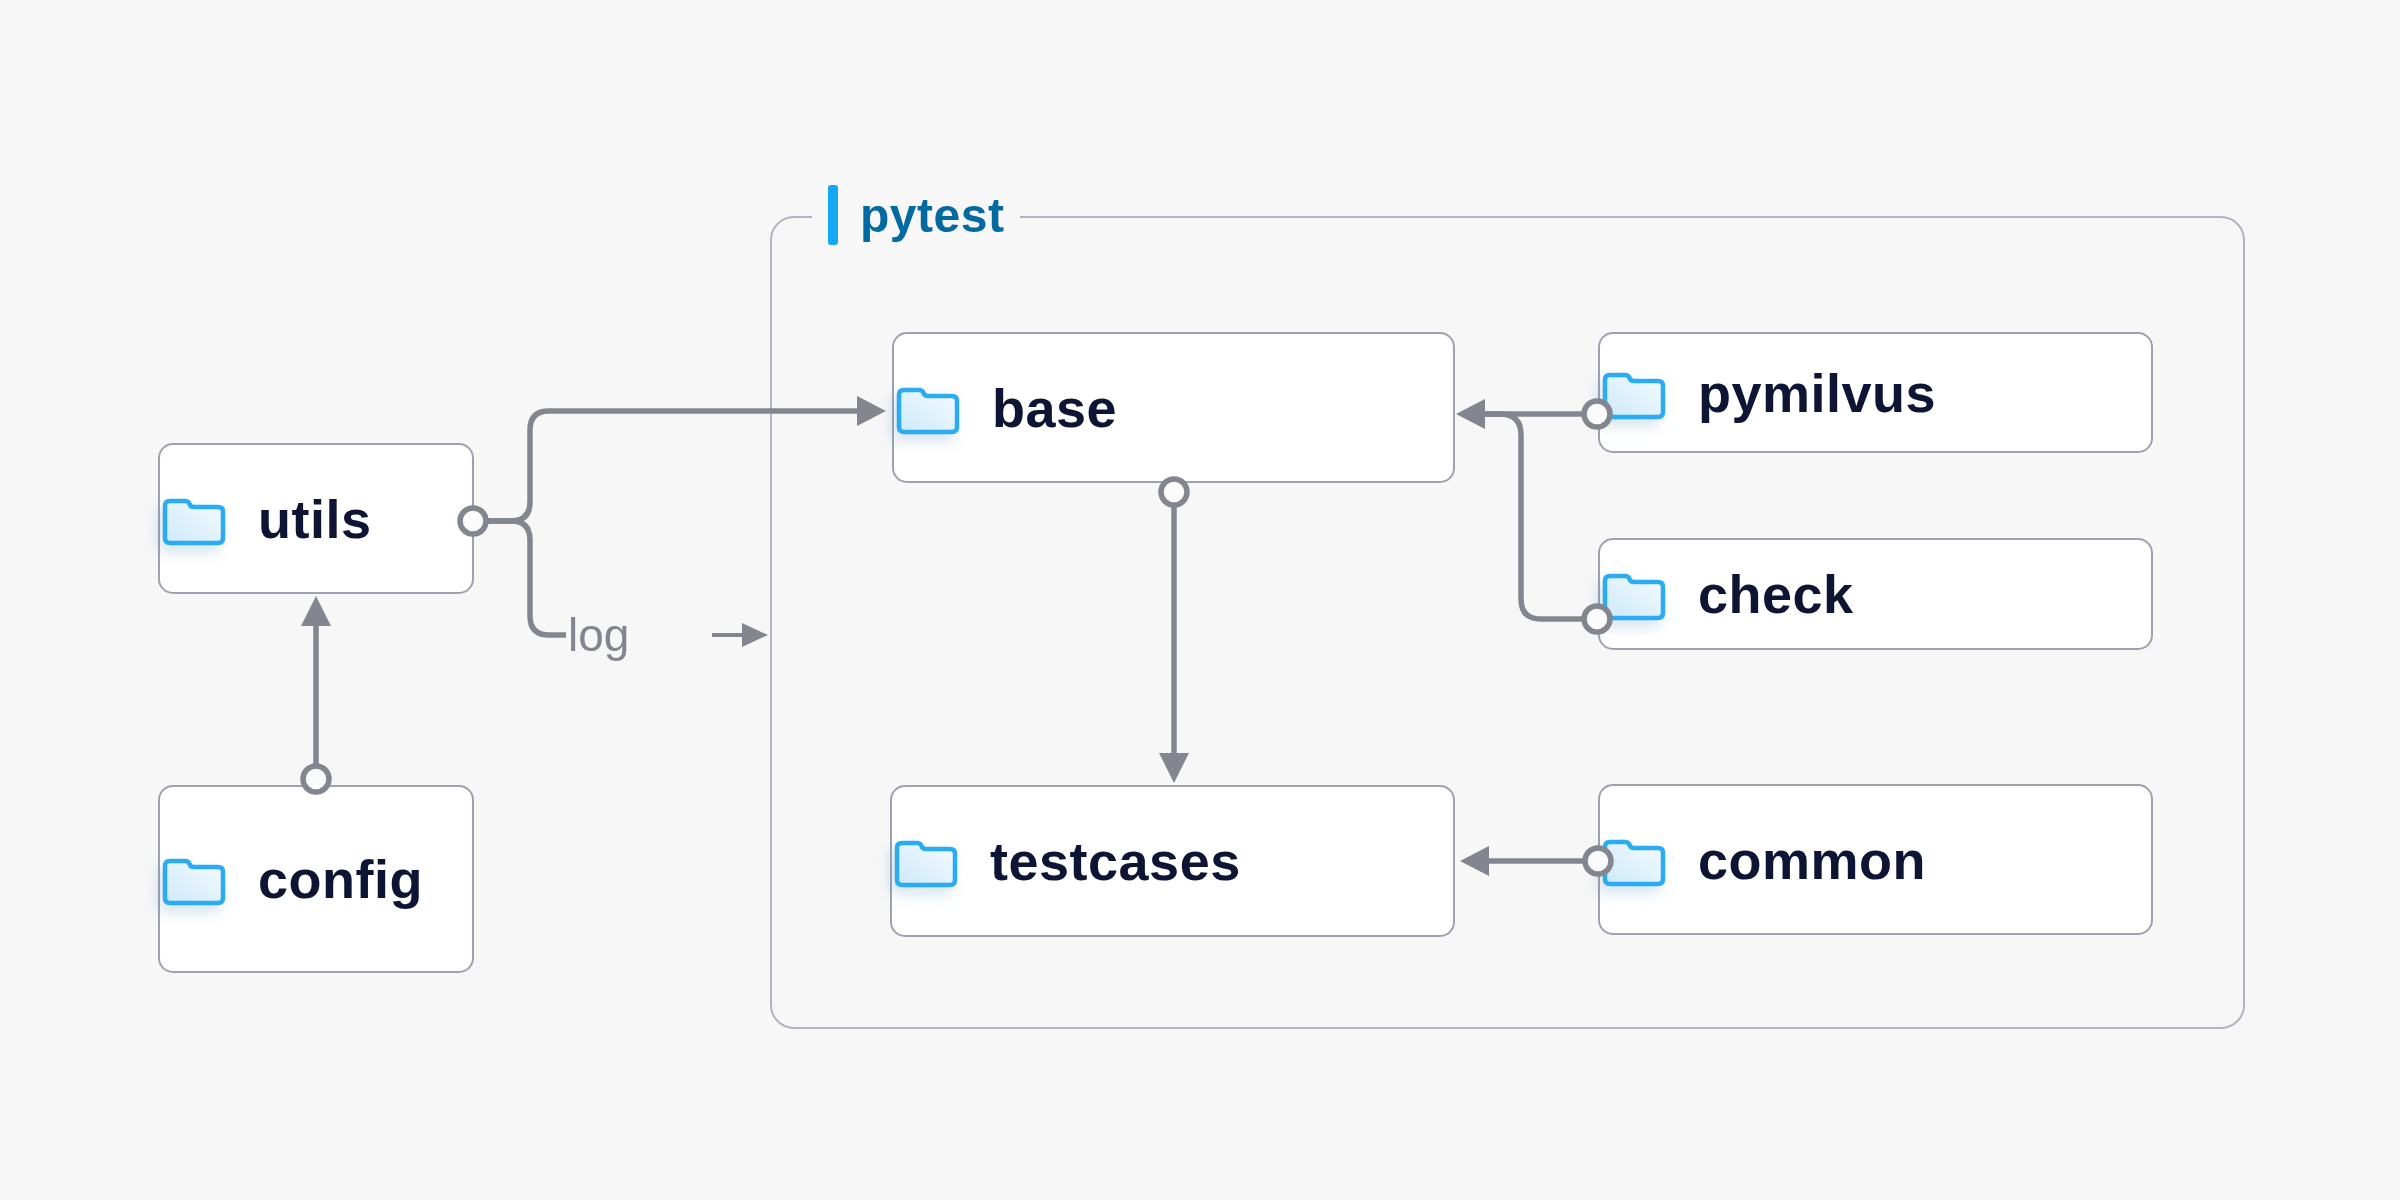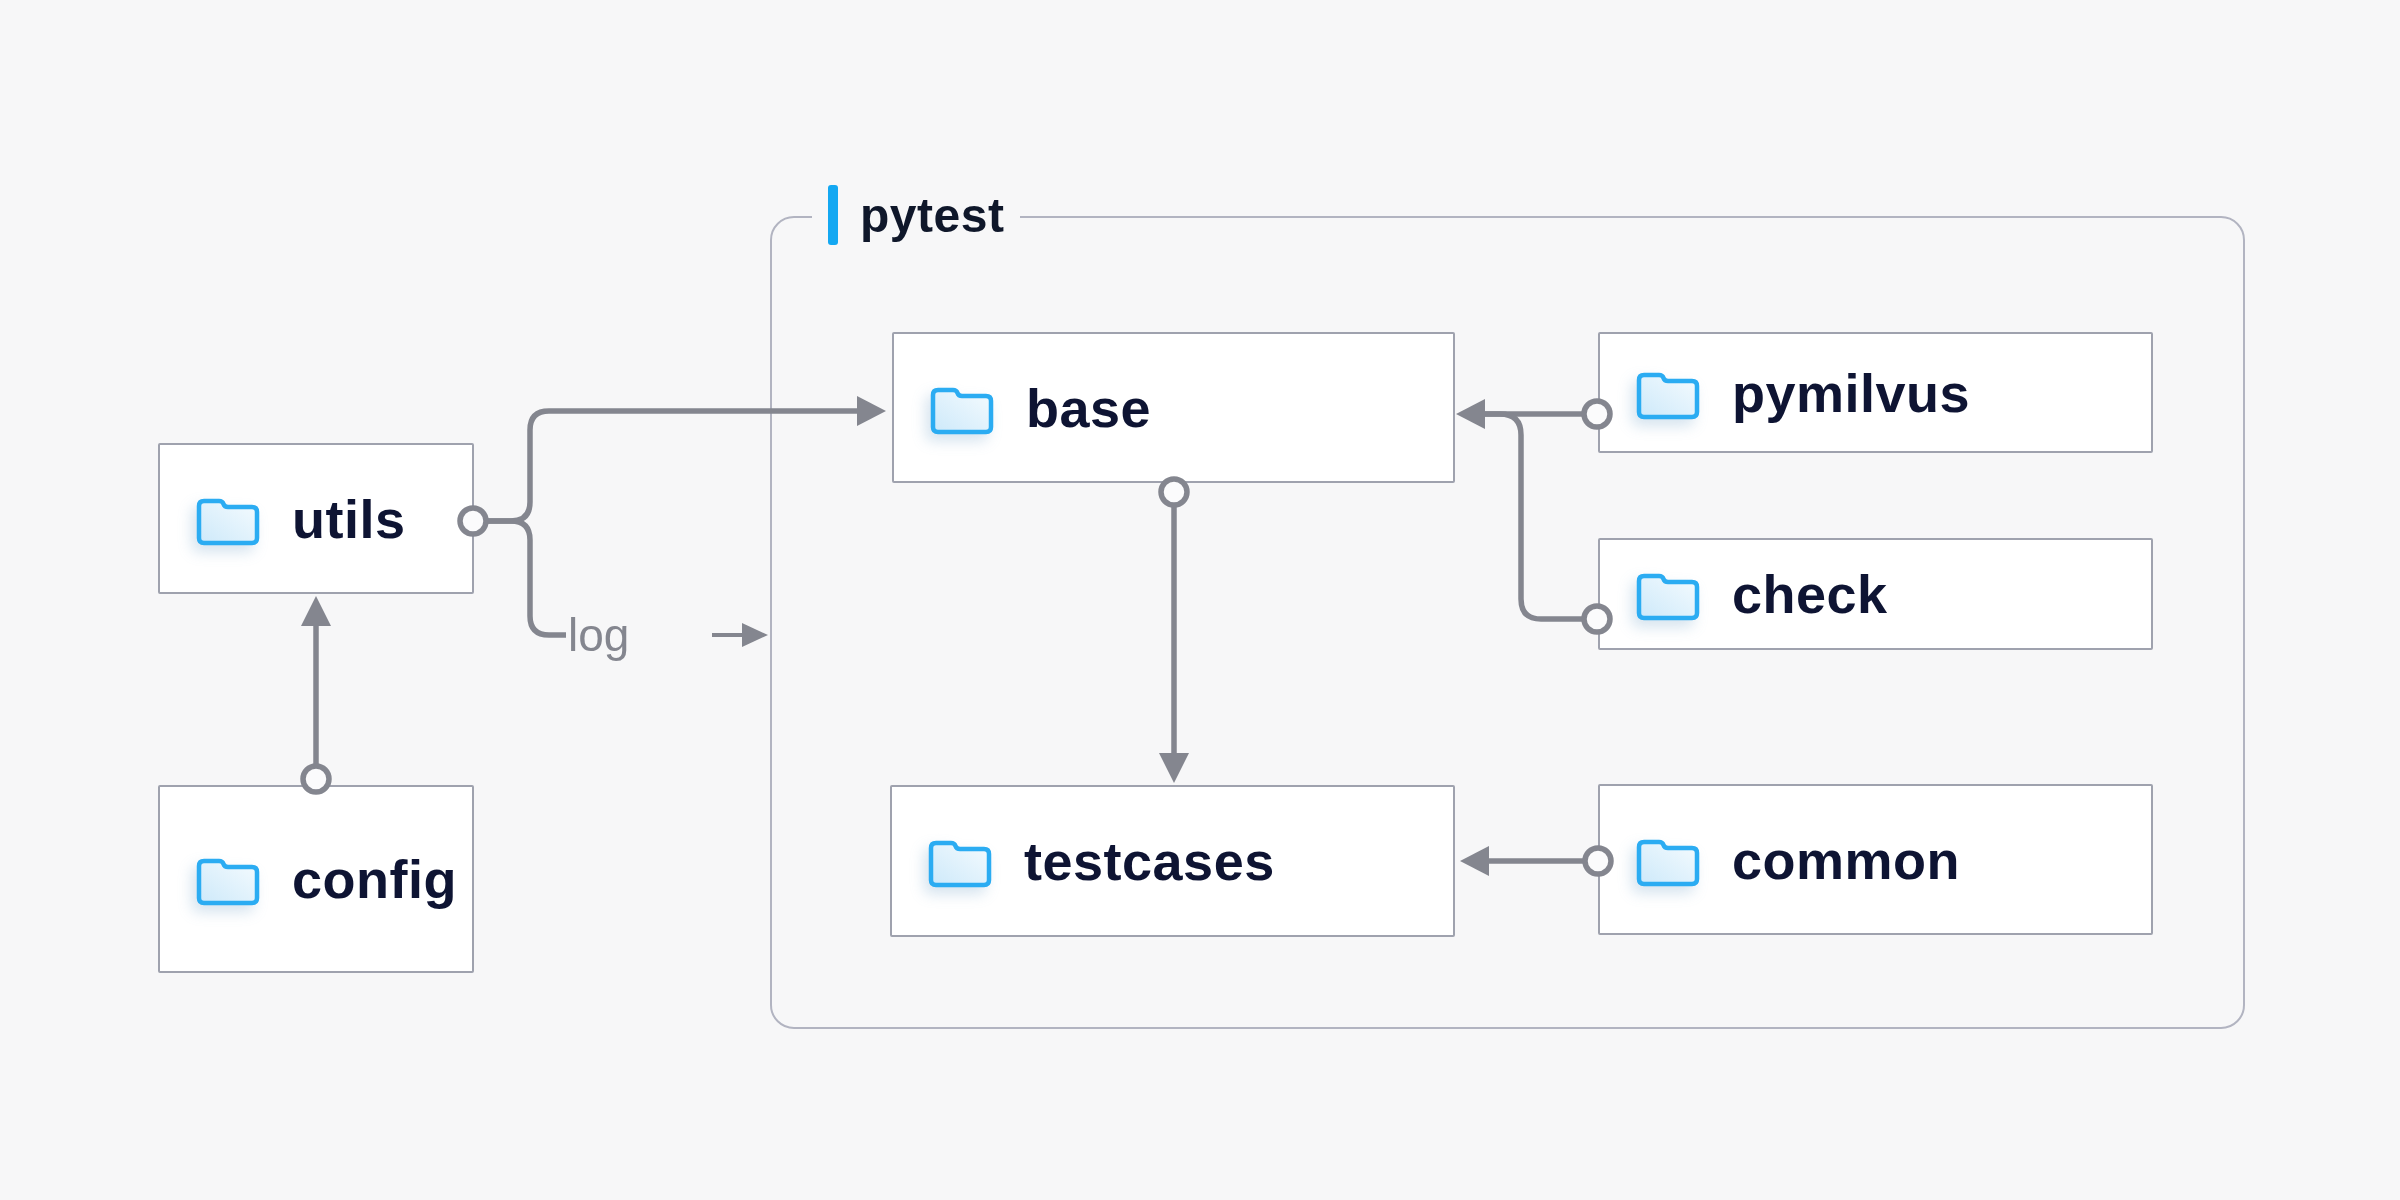--- a/index.html
+++ b/index.html
@@ -35,34 +35,33 @@
     z-index: 5;
   }
   .group-label .accent-bar {
     width: 10px; height: 60px;
     border-radius: 3px;
     background: #14A8F2;
   }
   .group-label .group-title {
     font-size: 48px;
     font-weight: 700;
-    color: #0f172a;
+    color: #0369a1;
     letter-spacing: 0.5px;
   }
 
   
   .node {
     position: absolute;
     background: #FFFFFF;
     border: 2.5px solid #9FA2AE;
-    border-radius: 2px;
+    border-radius: 15px;
     box-sizing: border-box;
     display: flex;
     align-items: center;
-    padding-left: 34px;
     gap: 30px;
     z-index: 3;
   }
   .node .node-label {
     font-size: 54px;
     font-weight: 700;
     color: #0E1433;
     letter-spacing: 0.5px;
   }
   .folder {

